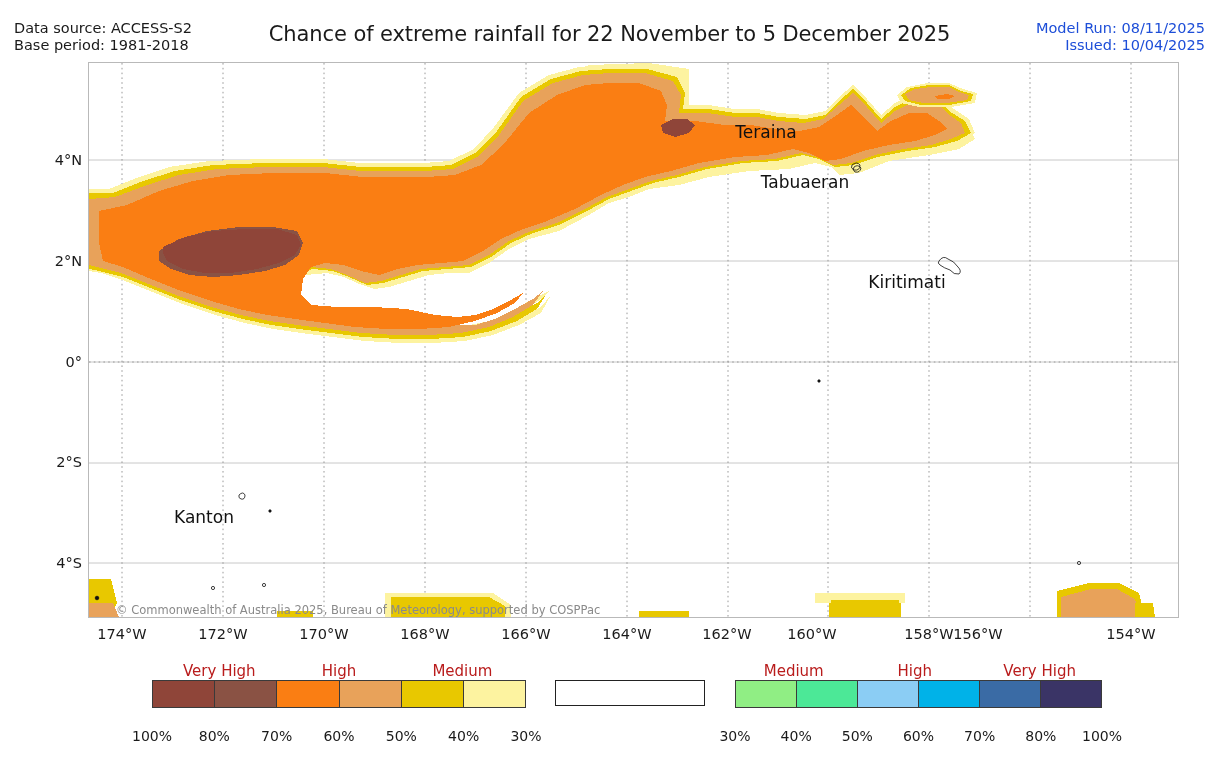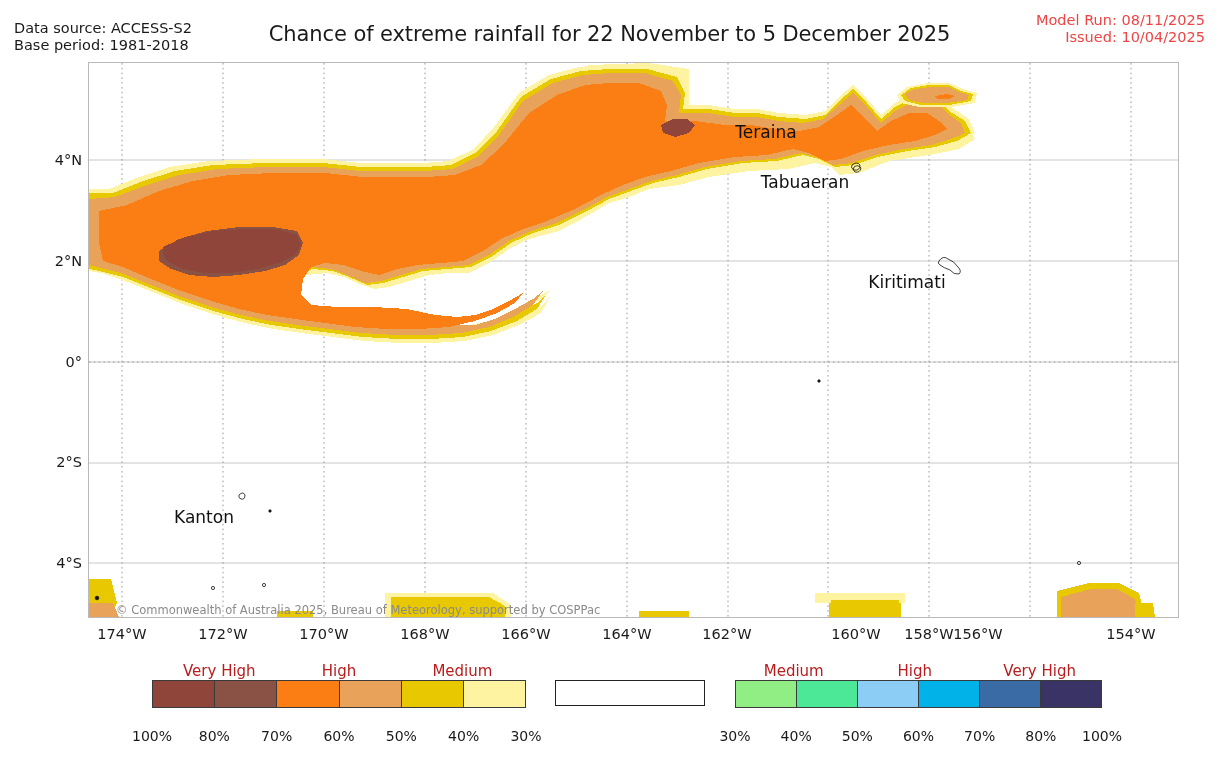--- a/index.html
+++ b/index.html
@@ -21,23 +21,23 @@
     left: 14px;
     top: 20px;
     font-size: 14.5px;
     color: #1a1a1a;
     line-height: 17px;
     white-space: nowrap;
   }
   #header-right {
     position: absolute;
     right: 14px;
-    top: 12px;
+    top: 20px;
     font-size: 14.5px;
-    color: #ef4444;
+    color: #1d4ed8;
     line-height: 17px;
     text-align: right;
     white-space: nowrap;
   }
   #chart-title {
     position: absolute;
     left: 0;
     right: 0;
     top: 22px;
     text-align: center;
@@ -376,21 +376,21 @@
     <div class="lat-label" style="top: 563px;">4°S</div>
   </div>
 <div id="lon-labels">
     <div class="lon-label" style="left: 122px;">174°W</div>
     <div class="lon-label" style="left: 223px;">172°W</div>
     <div class="lon-label" style="left: 324px;">170°W</div>
     <div class="lon-label" style="left: 425px;">168°W</div>
     <div class="lon-label" style="left: 526px;">166°W</div>
     <div class="lon-label" style="left: 627px;">164°W</div>
     <div class="lon-label" style="left: 727px;">162°W</div>
-    <div class="lon-label" style="left: 856px;">160°W</div>
+    <div class="lon-label" style="left: 812px;">160°W</div>
     <div class="lon-label" style="left: 929px;">158°W</div>
     <div class="lon-label" style="left: 978px;">156°W</div>
     <div class="lon-label" style="left: 1131px;">154°W</div>
   </div>
 <div id="place-labels">
     <div class="place-label" style="left: 766px; top: 132px;">Teraina</div>
     <div class="place-label" style="left: 805px; top: 182px;">Tabuaeran</div>
     <div class="place-label" style="left: 907px; top: 282px;">Kiritimati</div>
     <div class="place-label" style="left: 204px; top: 517px;">Kanton</div>
   </div>

